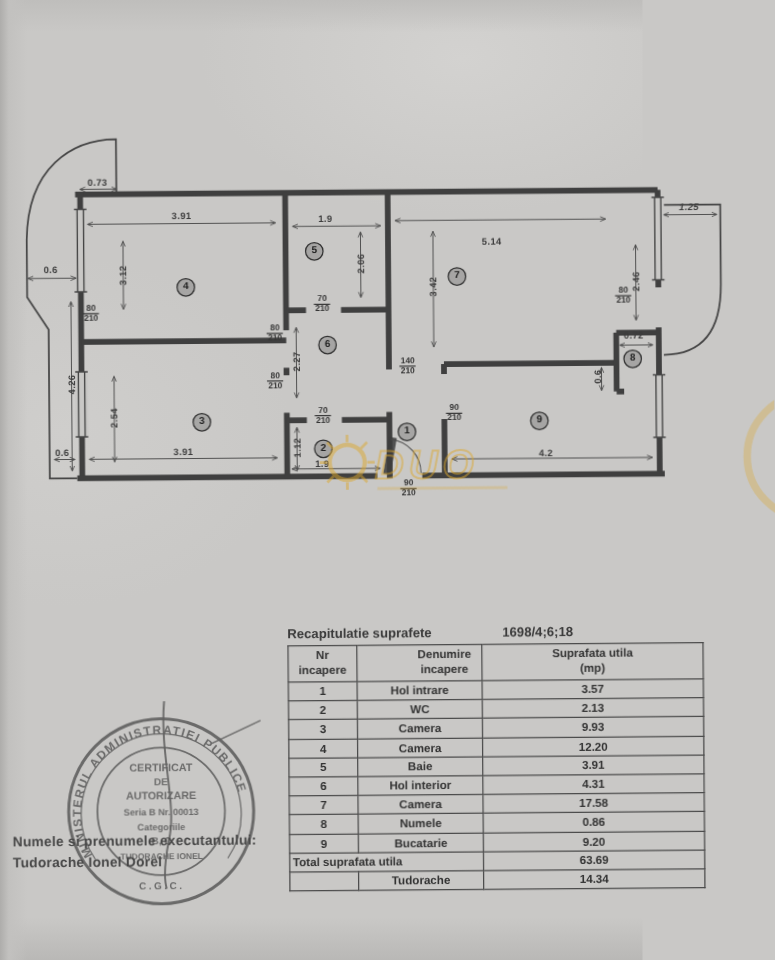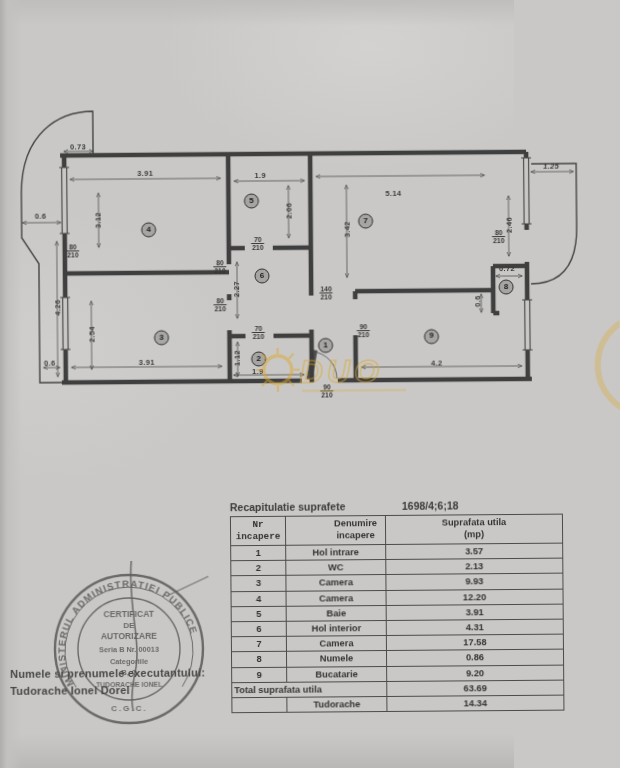--- a/index.html
+++ b/index.html
@@ -32,21 +32,21 @@
   .watermark{position:absolute;left:248px;top:340px;width:200px;height:62px;opacity:.5;}
   
   .tablewrap{position:absolute;left:229px;top:501px;width:289px;}
   .ttitle{position:relative;height:15px;font-size:10.5px;font-weight:bold;color:#3a3a3a;}
   .ttitle .ref{position:absolute;left:172px;top:0;}
   table{border-collapse:collapse;width:289px;table-layout:fixed;}
   th,td{border:1.6px solid #4b4b4b;color:#333;padding:0;text-align:center;
         font-weight:bold;overflow:hidden;white-space:nowrap;}
   th{font-size:9.3px;line-height:1.25;height:28px;vertical-align:middle;}
   td{font-size:9.3px;height:14.2px;line-height:14.2px;}
-  th:nth-child(1){width:54px;font-family:Liberation Mono, monospace;} th:nth-child(2){width:59px;padding-left:40px;} th:nth-child(3){width:176px;}
+  th:nth-child(1){width:54px;} th:nth-child(2){width:59px;padding-left:40px;} th:nth-child(3){width:176px;}
   tr.total td:first-child{text-align:left;padding-left:2px;}
   
   .stamp{position:absolute;left:27px;top:548px;opacity:.78;}
   .stamp .ink{stroke:#4f4f4f;fill:none;}
   .stamp text{fill:#4f4f4f;stroke:none;font-family:"Liberation Sans",sans-serif;font-weight:bold;}
   .executor{position:absolute;left:8px;top:664px;width:230px;
             font-size:11px;font-weight:bold;color:#474747;letter-spacing:.2px;line-height:1.55;}
 </style>
 </head>
 <body>

